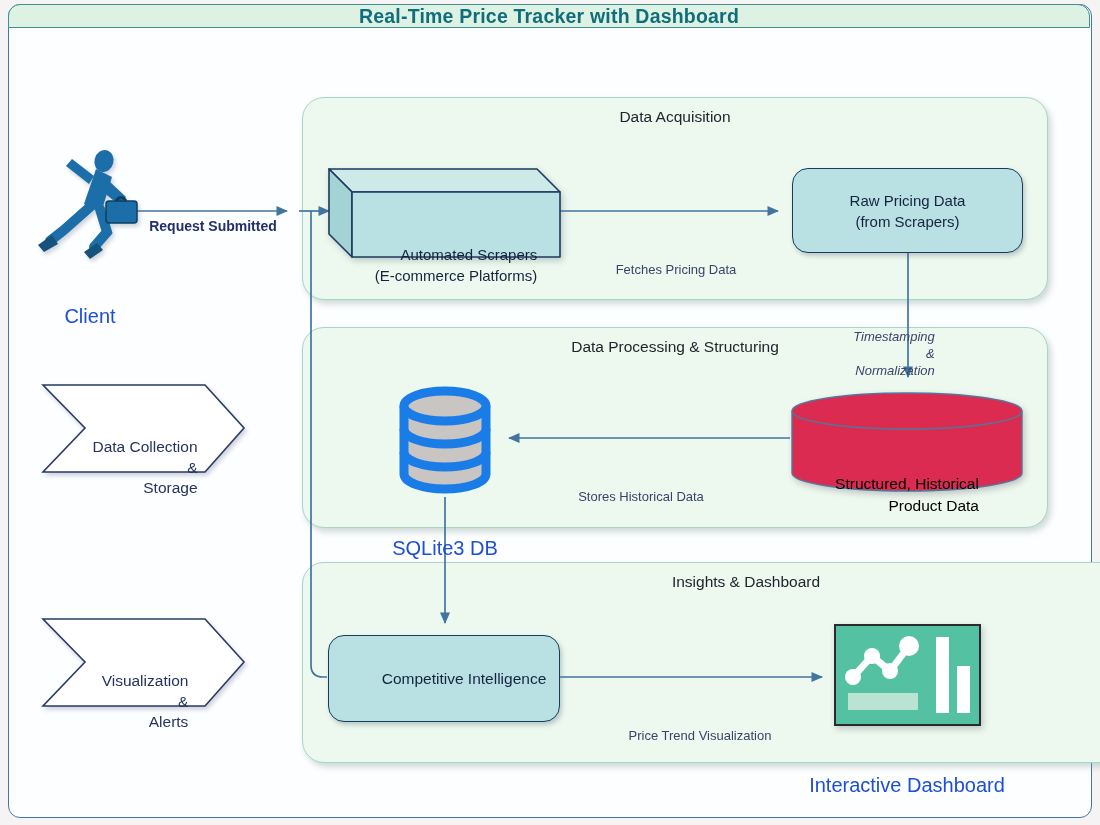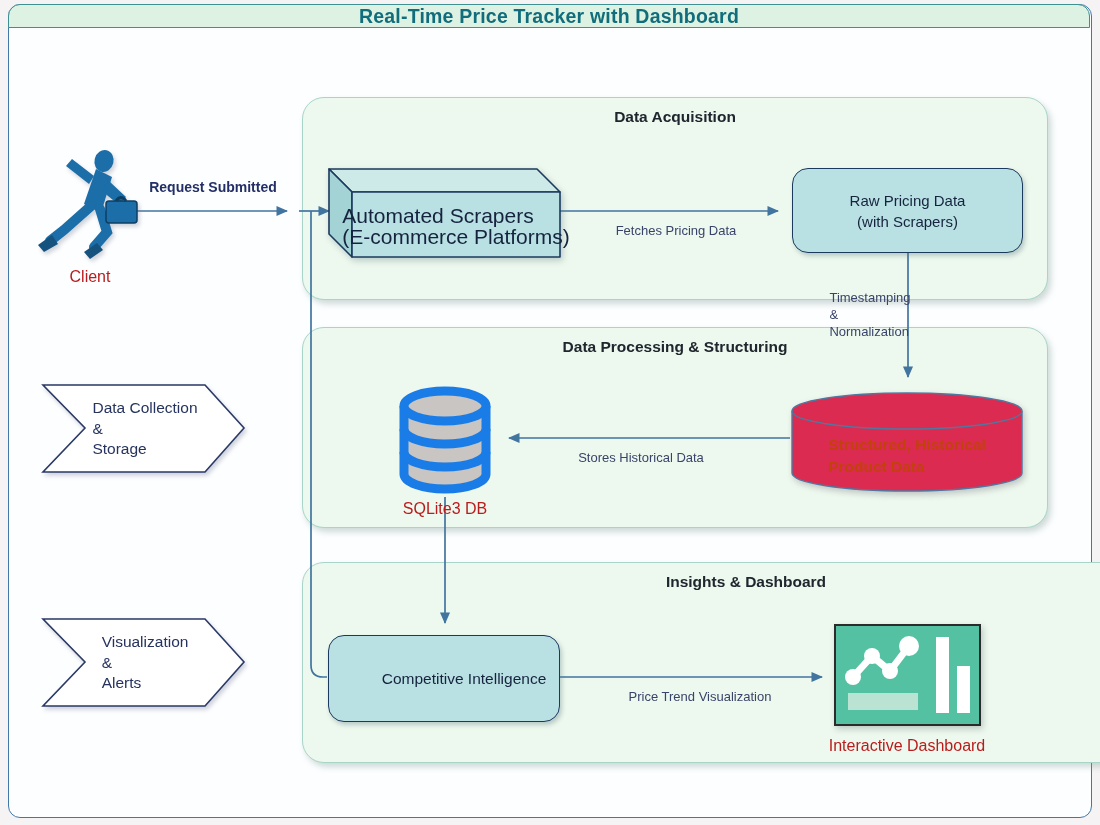--- a/index.html
+++ b/index.html
@@ -1,34 +1,34 @@
 <!DOCTYPE html>
 <html><head>
 <meta charset="utf-8">
 <style>
   html,body{margin:0;padding:0;background:#f6f3f4;}
   .stage{position:relative;width:1100px;height:825px;font-family:"Liberation Sans","DejaVu Sans",sans-serif;overflow:hidden;}
   .frame{position:absolute;left:8px;top:4px;width:1082px;height:812px;background:#fdfeff;border:1.6px solid #4178a8;border-radius:12px;}
   .titlebar{position:absolute;left:8px;top:4px;width:1082px;height:24px;background:#ddf2e2;border:1.6px solid #3f9090;border-radius:12px 12px 0 0;display:flex;align-items:center;justify-content:center;box-sizing:border-box;}
   .titlebar span{font-weight:bold;font-size:19.5px;color:#116d7c;letter-spacing:.2px;}
   .container{position:absolute;background:#edf8ee;border:1.4px solid #a8d5c8;border-radius:22px;box-shadow:3px 4px 6px rgba(130,160,150,.38);box-sizing:border-box;}
-  .ctitle{width:100%;text-align:center;padding-top:10px;font-size:15.5px;color:#20262e;font-weight:bold;}
+  .ctitle{width:100%;text-align:center;padding-top:10px;font-size:15.5px;color:#20262e;}
   #c1{left:302px;top:97px;width:746px;height:203px;}
   #c2{left:302px;top:327px;width:746px;height:201px;}
   #c3{left:302px;top:562px;width:888px;height:201px;}
   svg.layer{position:absolute;left:0;top:0;z-index:3;}
   .node{position:absolute;z-index:4;display:flex;flex-direction:column;align-items:center;justify-content:center;background:#b9e0e2;border:1.6px solid #1c3a5e;border-radius:16px;font-size:15px;color:#15233f;line-height:21px;box-shadow:2px 3px 4px rgba(90,120,130,.35);box-sizing:border-box;text-align:center;}
   #node-raw{left:792px;top:168px;width:231px;height:85px;}
   #node-comp{left:328px;top:635px;width:232px;height:87px;font-size:15.5px;padding-left:40px;}
-  .lbl{position:absolute;z-index:5;transform:translate(-50%,-50%);white-space:nowrap;text-align:left;}
+  .lbl{position:absolute;z-index:5;transform:translate(-50%,-50%);white-space:nowrap;text-align:right;margin-top:39px;}
   .edge-lbl{font-size:13px;color:#39446b;}
   .edge-lbl-bold{font-weight:700;font-size:14px;color:#232f66;}
-  .node-lbl{font-size:21px;color:#15233f;line-height:21px;}
-  .white-lbl{font-size:15.5px;font-weight:700;color:#c2410c;line-height:22px;}
-  .icon-lbl{font-size:16px;color:#b91c1c;}
+  .node-lbl{font-size:15px;color:#15233f;line-height:21px;}
+  .white-lbl{font-size:15.5px;font-weight:400;color:#000000;line-height:22px;}
+  .icon-lbl{font-size:20px;color:#1d4ed8;}
   .ts-lbl{font-size:13px;color:#39446b;line-height:17px;}
   .chev-lbl{font-size:15.5px;color:#25335e;line-height:20.5px;}
 </style>
 </head>
 <body>
 
 <div class="stage">
 
   <div class="frame"></div>
 
@@ -110,33 +110,33 @@
     <g style="filter:drop-shadow(2px 3px 2px rgba(100,110,140,.3))">
       <polygon points="43,385 205,385 244,428 205,472 43,472 85,428" fill="#ffffff" stroke="#2a3a66" stroke-width="1.6"></polygon>
     </g>
     <g style="filter:drop-shadow(2px 3px 2px rgba(100,110,140,.3))">
       <polygon points="43,619 205,619 244,662 205,706 43,706 85,662" fill="#ffffff" stroke="#2a3a66" stroke-width="1.6"></polygon>
     </g>
   </svg>
 
   <div class="node" id="node-raw">
     <span>Raw Pricing Data</span>
-    <span>(with Scrapers)</span>
+    <span>(from Scrapers)</span>
   </div>
   <div class="node" id="node-comp">
     <span>Competitive Intelligence</span>
   </div>
 
   <div class="lbl edge-lbl-bold" style="left:213px;top:187px;">Request Submitted</div>
   <div class="lbl node-lbl" style="left:456px;top:226px;">
     <div>Automated Scrapers</div>
     <div>(E-commerce Platforms)</div>
   </div>
   <div class="lbl edge-lbl" style="left:676px;top:230px;">Fetches Pricing Data</div>
-  <div class="lbl ts-lbl" style="left:870px;top:314px;">
+  <div class="lbl ts-lbl" style="left:894px;top:314px;font-style:italic;">
     <div>Timestamping</div>
     <div>&amp;</div>
     <div>Normalization</div>
   </div>
   <div class="lbl white-lbl" style="left:907px;top:456px;">
     <div>Structured, Historical</div>
     <div>Product Data</div>
   </div>
   <div class="lbl edge-lbl" style="left:641px;top:457px;">Stores Historical Data</div>
   <div class="lbl icon-lbl" style="left:445px;top:509px;">SQLite3 DB</div>

